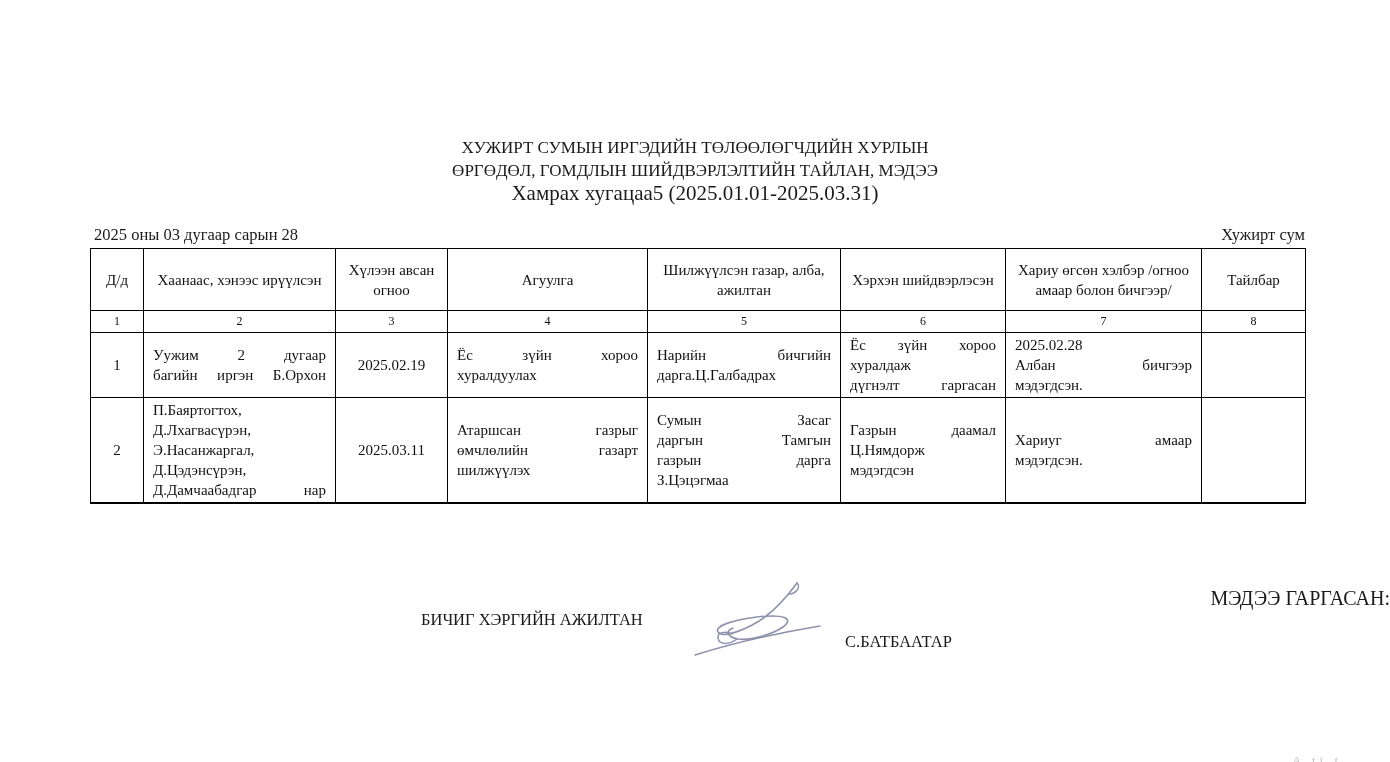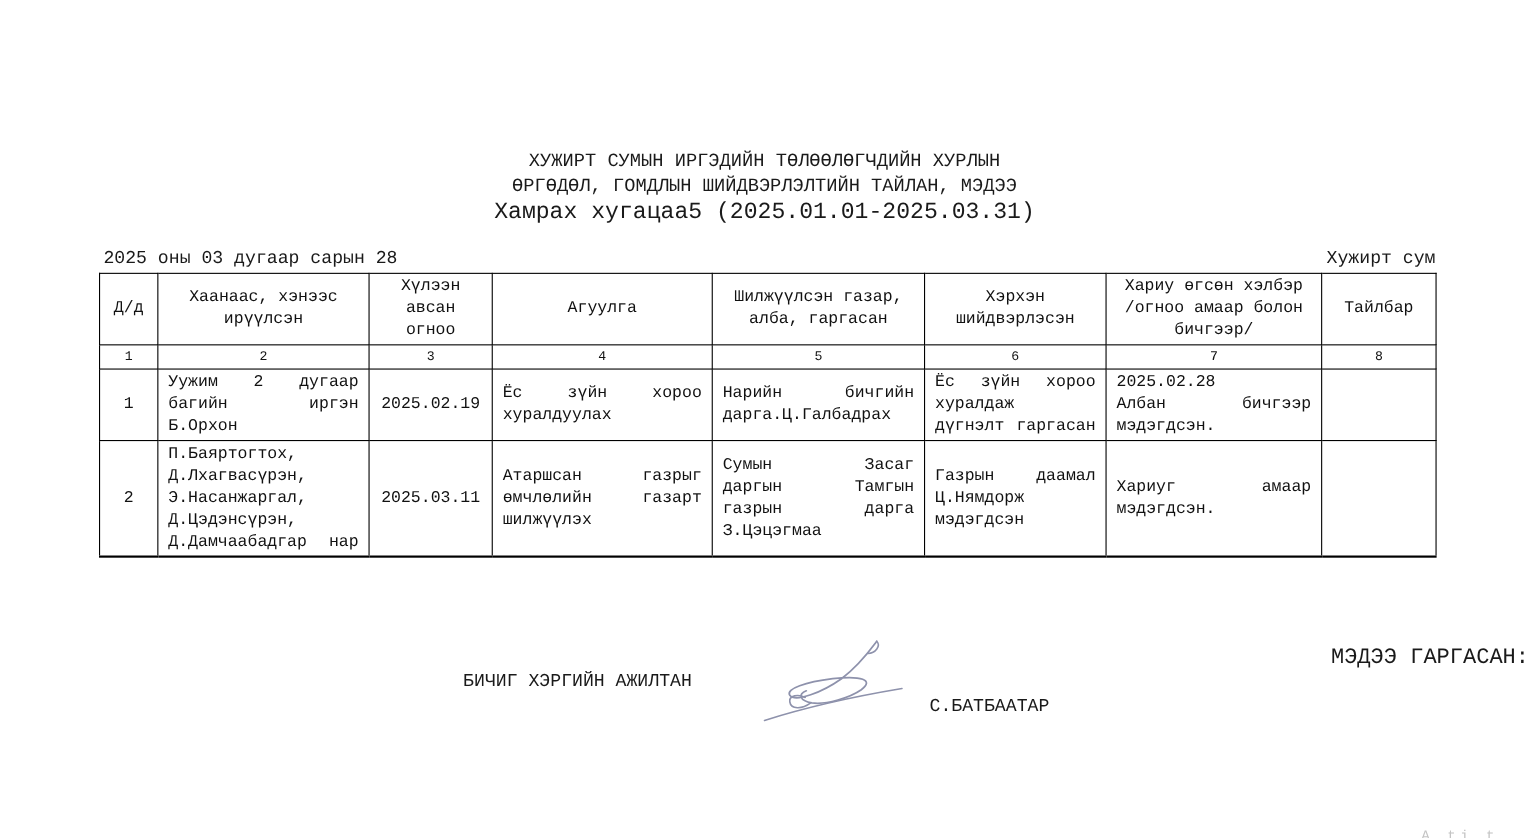--- a/index.html
+++ b/index.html
@@ -2,21 +2,21 @@
 <html><head>
 <meta charset="utf-8">
 <style>
   html, body { margin: 0; padding: 0; }
   .page {
     position: relative;
     width: 1390px;
     height: 762px;
     background: #ffffff;
     overflow: hidden;
-    font-family: Liberation Mono, monospace;
+    font-family: Liberation Serif, serif;
     color: #111;
   }
   
   .title-block {
     position: absolute;
     left: 0; right: 0; top: 136px;
     text-align: center;
     font-size: 17px;
     line-height: 23px;
     color: #1a1a1a;
@@ -126,21 +126,21 @@
         <col style="width:165px">
         <col style="width:196px">
         <col style="width:104px">
     </colgroup>
     <tbody>
       <tr class="hdr-row">
         <th>Д/д</th>
         <th>Хаанаас, хэнээс ирүүлсэн</th>
         <th>Хүлээн авсан огноо</th>
         <th>Агуулга</th>
-        <th>Шилжүүлсэн газар, алба, гаргасан</th>
+        <th>Шилжүүлсэн газар, алба, ажилтан</th>
         <th>Хэрхэн шийдвэрлэсэн</th>
         <th>Хариу өгсөн хэлбэр /огноо амаар болон бичгээр/</th>
         <th>Тайлбар</th>
       </tr>
       <tr class="num-row">
         <td>1</td>
         <td>2</td>
         <td>3</td>
         <td>4</td>
         <td>5</td>

